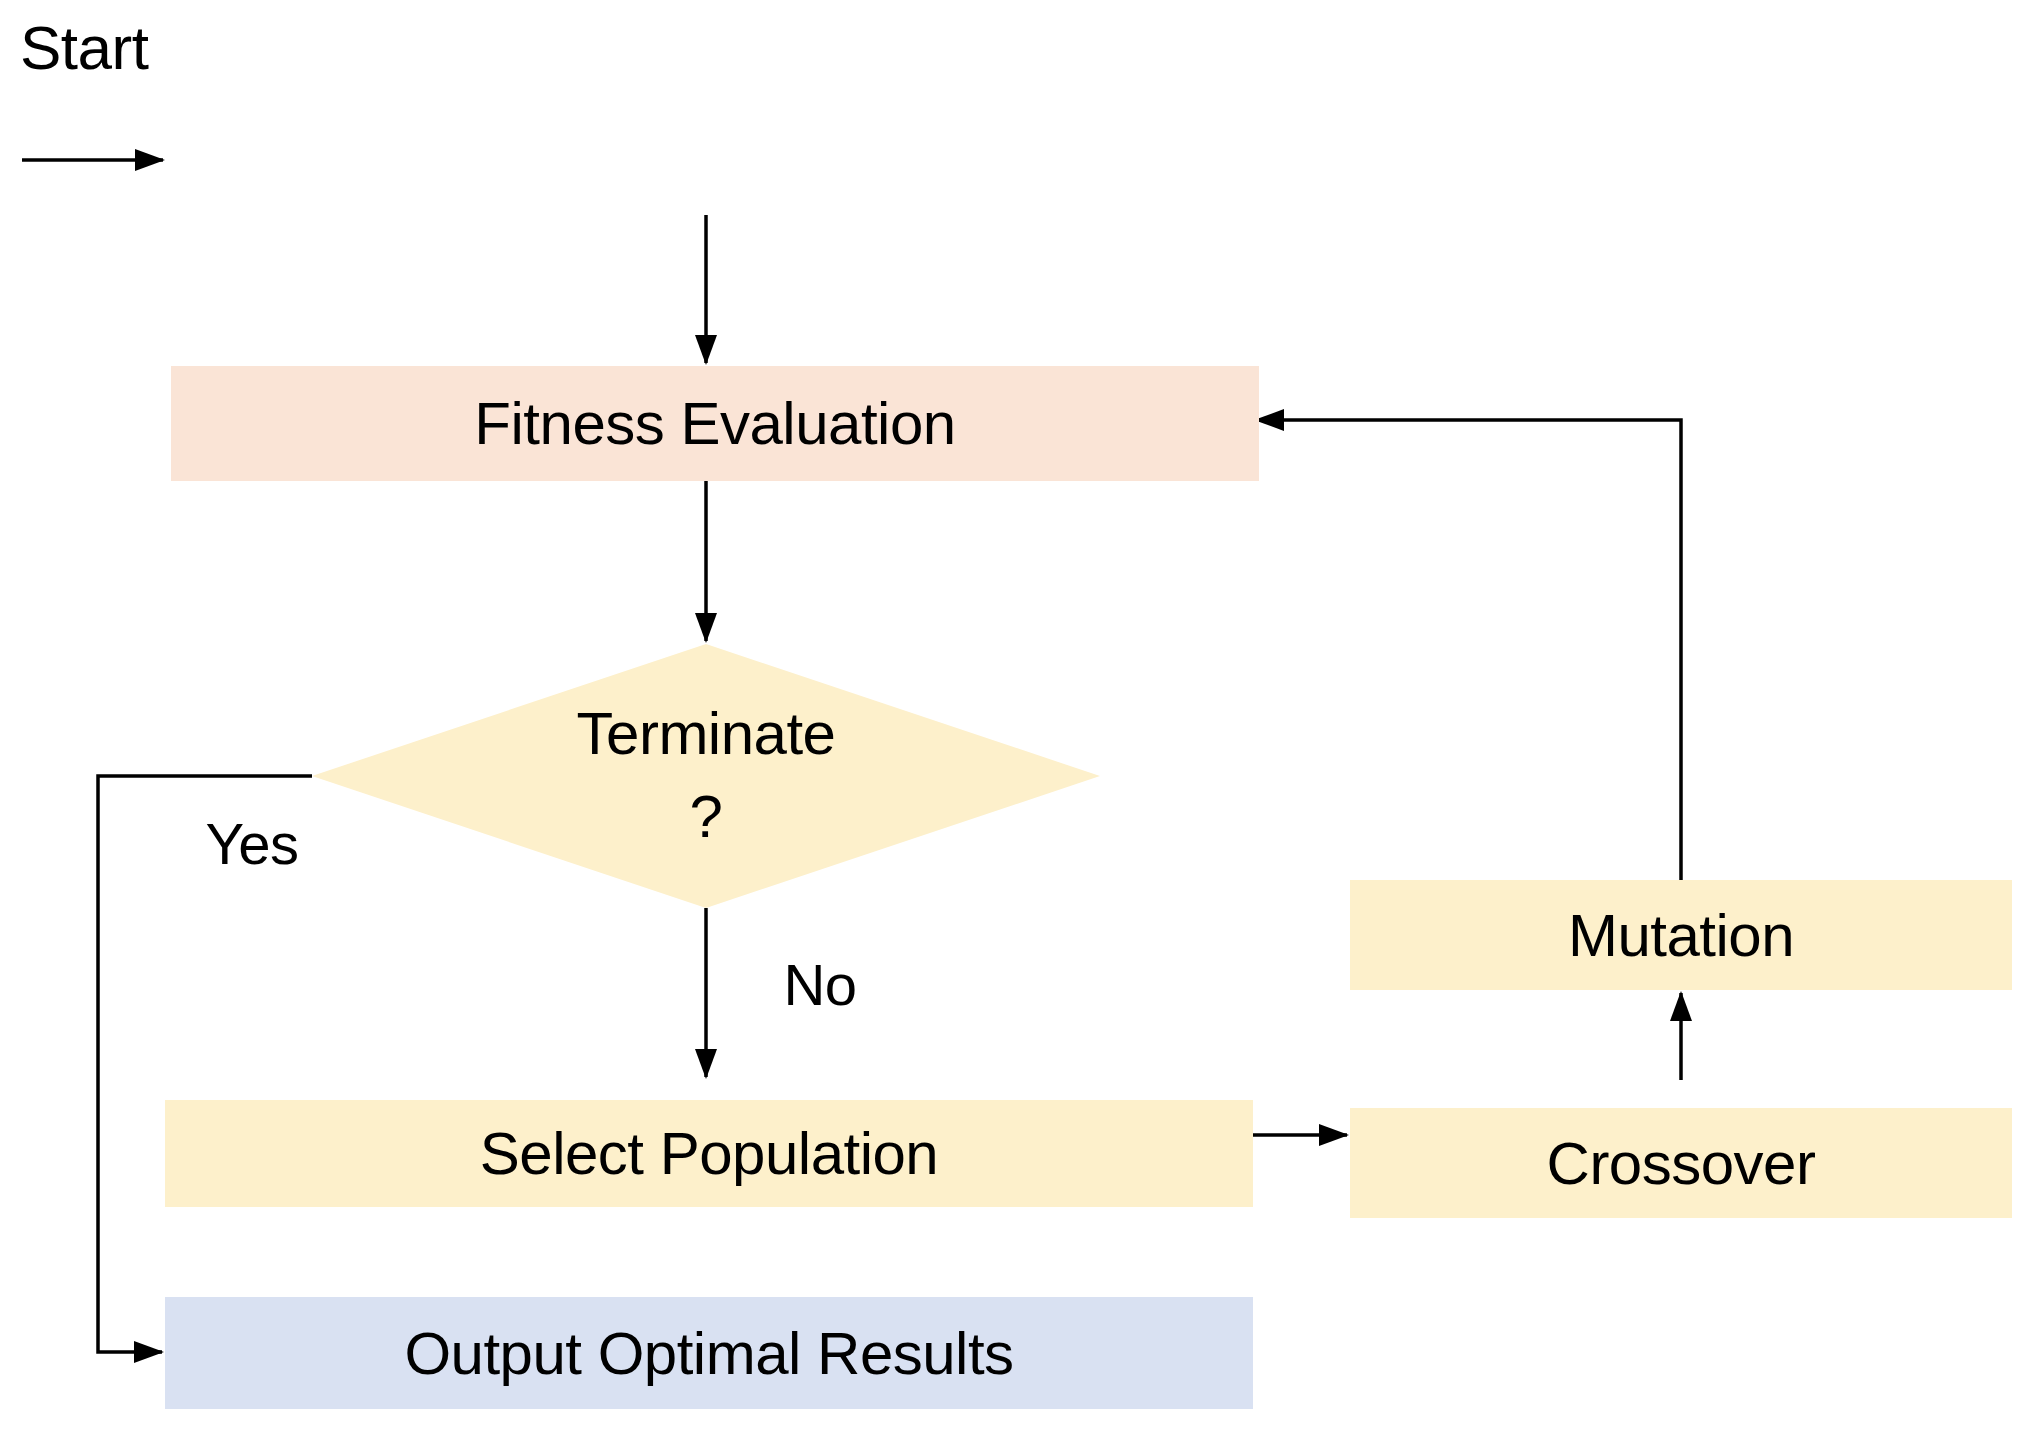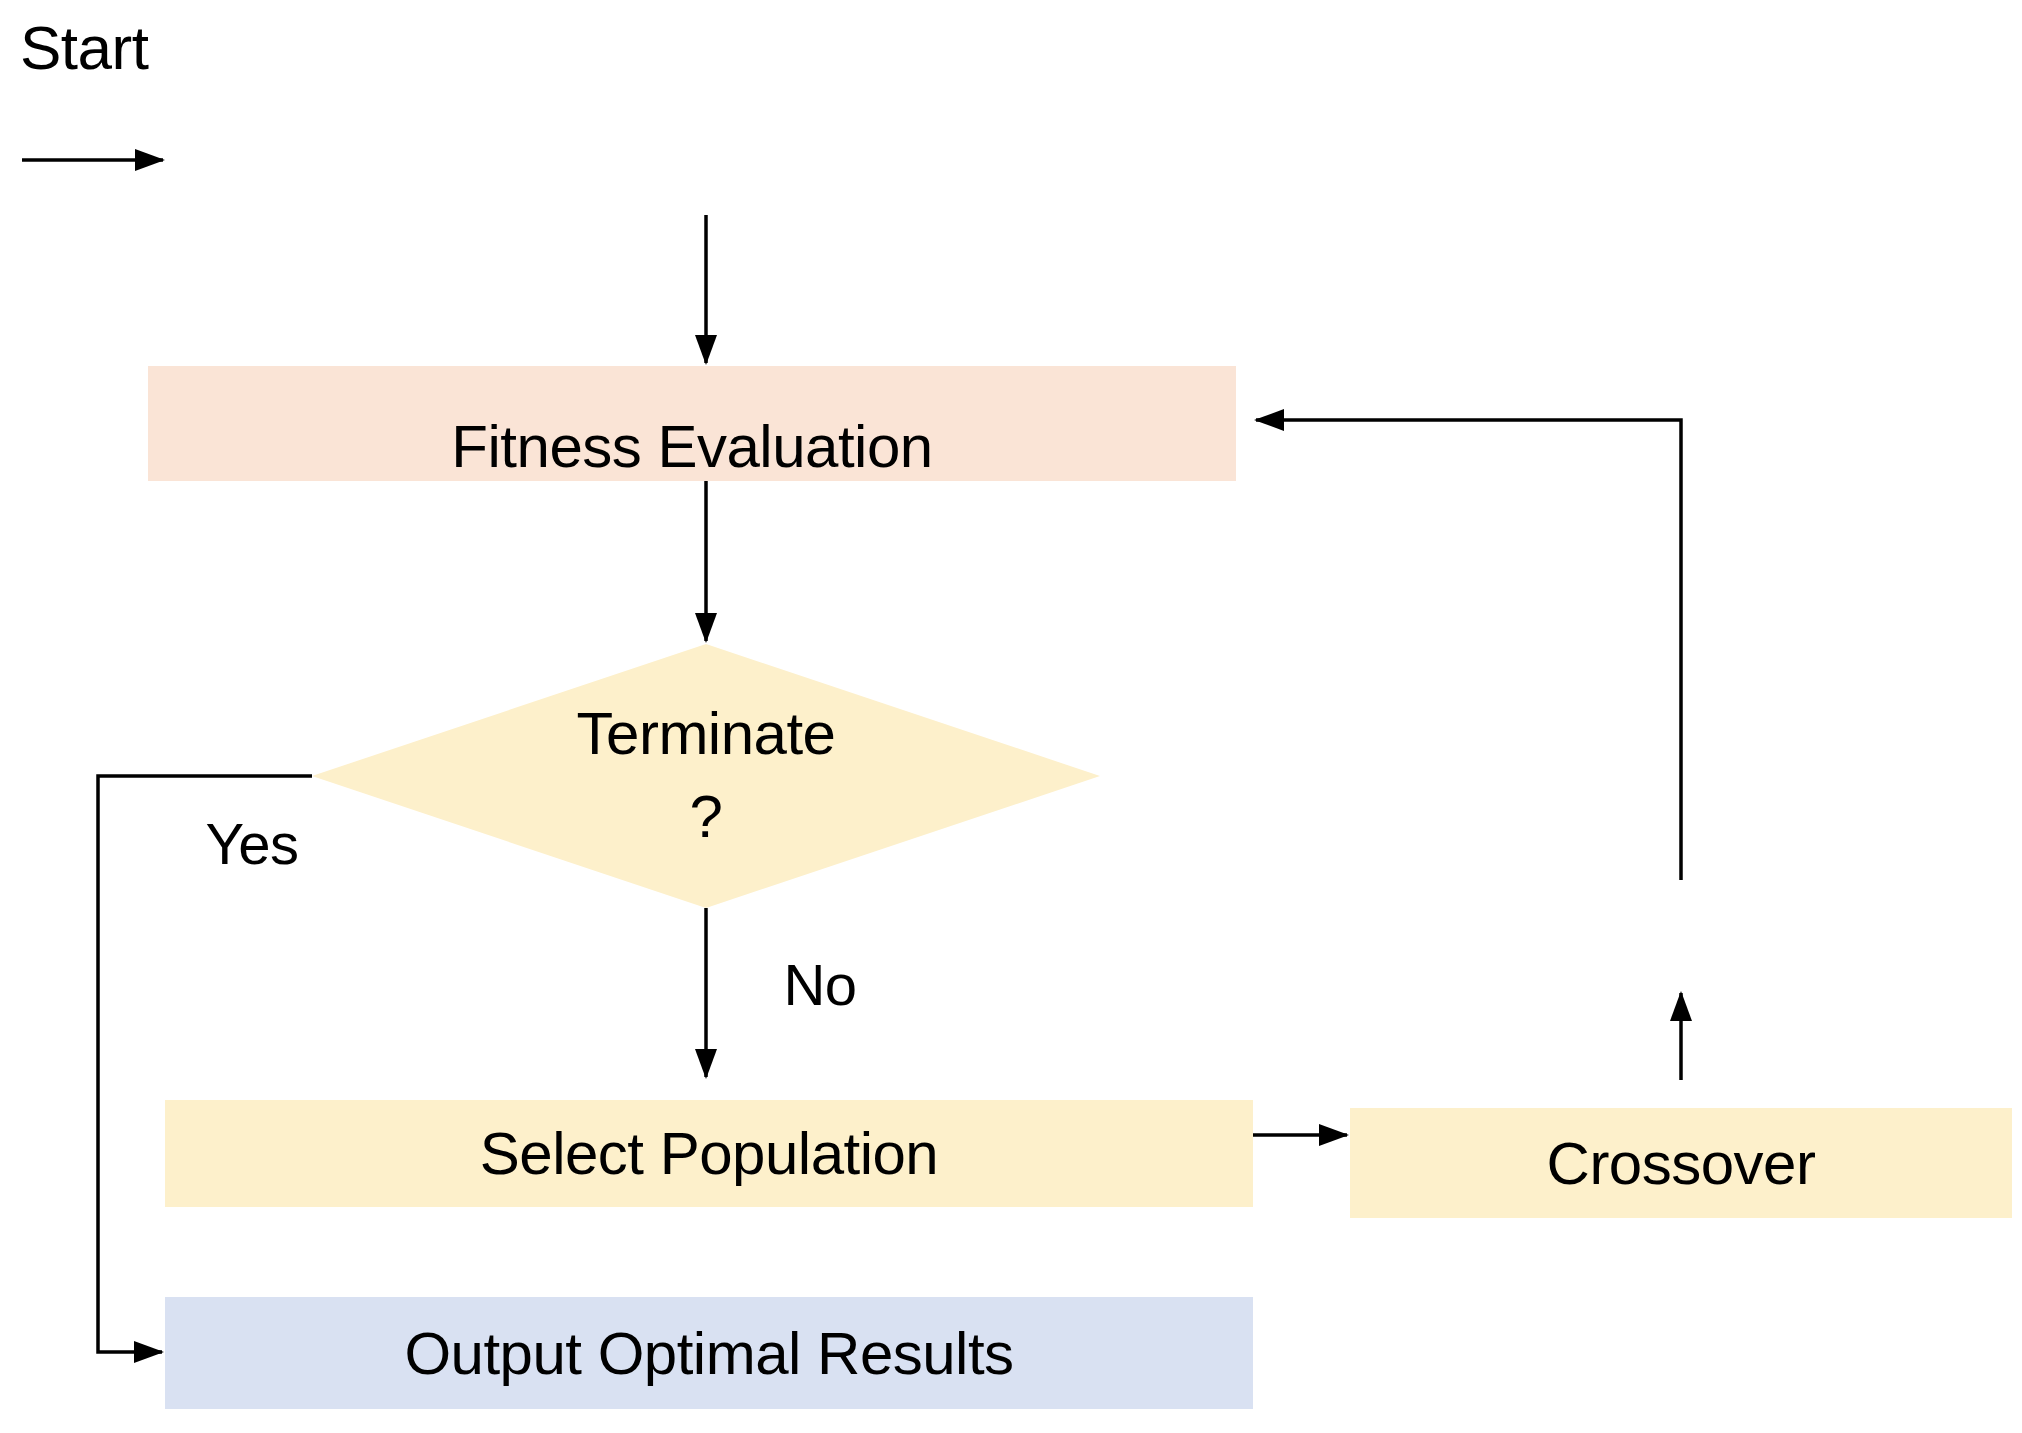--- a/index.html
+++ b/index.html
@@ -27,21 +27,21 @@
     position: absolute;
     display: flex;
     align-items: center;
     justify-content: center;
     font-size: 60px;
     letter-spacing: -0.5px;
     white-space: nowrap;
     color: #000000;
   }
   .node-initialize { left: 165px; top: 105px;  width: 1088px; height: 110px; }
-  .node-fitness    { left: 148px; top: 366px;  width: 1088px; height: 115px; align-items: flex-end; }
+  .node-fitness    { left: 171px; top: 366px;  width: 1088px; height: 115px; }
   .node-select     { left: 165px; top: 1080px; width: 1088px; height: 107px; }
   .node-output     { left: 165px; top: 1297px; width: 1088px; height: 112px; }
   .node-mutation   { left: 1350px; top: 880px;  width: 662px; height: 110px; }
   .node-crossover  { left: 1350px; top: 1080px; width: 662px; height: 110px; margin-top: 28px; }
 
   .diamond-label {
     position: absolute;
     left: 456px;
     top: 676px;
     width: 500px;
@@ -109,18 +109,21 @@
   <div class="float-label label-no">No</div>
 
   <div class="node node-select" style="background-color: rgb(253, 240, 203); margin-top: 20px;">
     <span>Select Population</span>
   </div>
 
   <div class="node node-crossover" style="background-color: rgb(253, 240, 203);">
     <span>Crossover</span>
   </div>
 
+  <div class="node node-mutation" style="background-color: rgb(253, 240, 203);">
+    <span>Mutation</span>
+  </div>
 
   <div class="node node-output" style="background-color: rgb(217, 225, 242);">
     <span>Output Optimal Results</span>
   </div>
 
 </div>
 
 </body></html>

